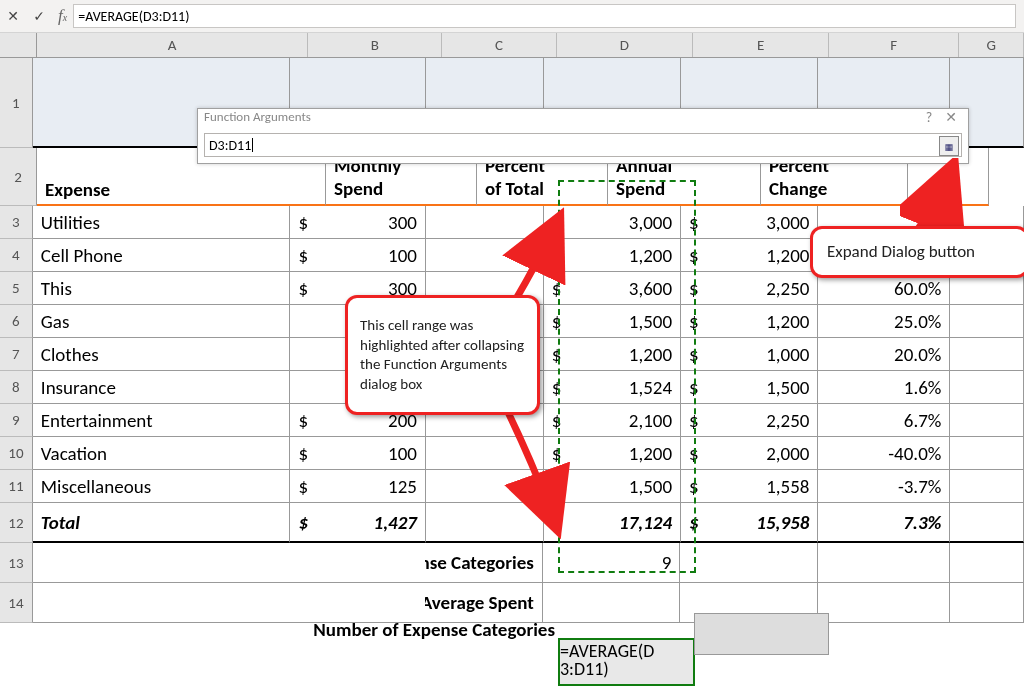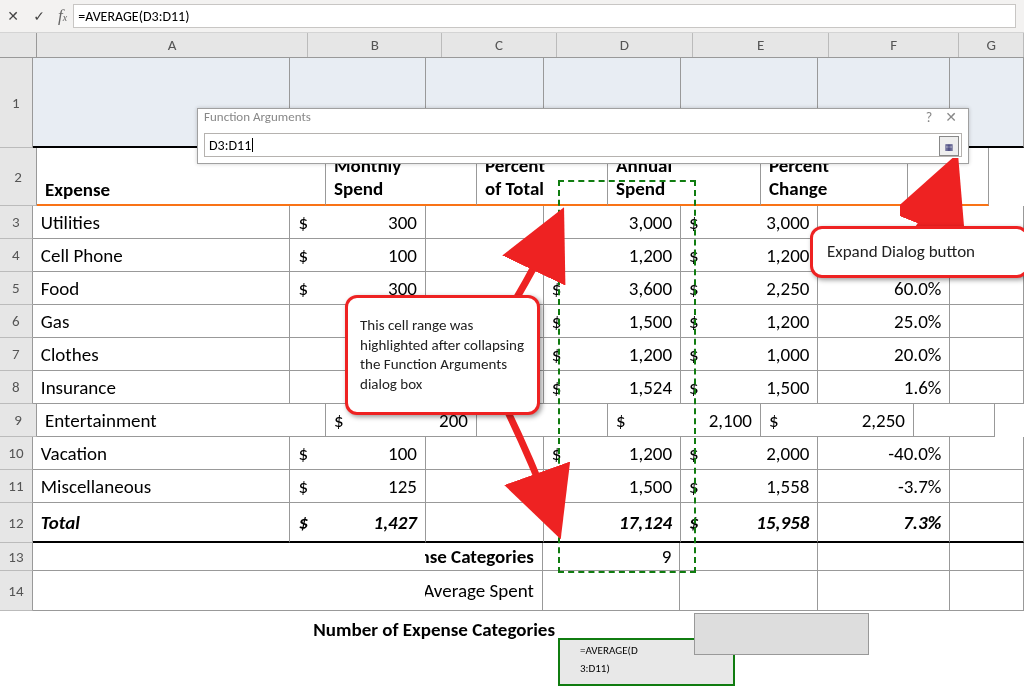--- a/index.html
+++ b/index.html
@@ -37,21 +37,21 @@
   .dlg-title .sp{flex:1}
   .dlg-title .ic{width:22px;text-align:center;color:#888;font-size:14px}
   .dlg-body{padding:0 6px 6px}
   .dlg-input{border:1px solid #b5b2af;height:22px;padding:0 4px;font-size:14px;display:flex;align-items:center;position:relative}
   .expand-btn{position:absolute;right:2px;top:2px;width:18px;height:18px;border:1px solid #888;background:#eee;display:flex;align-items:center;justify-content:center;font-size:9px;color:#226}
   
   .marq{position:absolute;border:2px dashed #107c10;pointer-events:none;z-index:4}
   
   .callout{position:absolute;background:#fff;border:3px solid #e22;border-radius:12px;padding:18px 12px;font-size:15px;line-height:1.3;color:#222;z-index:20;box-shadow:2px 2px 5px rgba(0,0,0,.4)}
   svg.arrow{position:absolute;z-index:19;pointer-events:none}
-  .active-cell{position:absolute;border:2px solid #107c10;background:rgba(230,230,230,.9);z-index:3;font-size:11px;padding:2px 20px;overflow:hidden;pointer-events:none}
+  .active-cell{position:absolute;border:2px solid #107c10;background:rgba(230,230,230,.9);z-index:3;font-size:18px;padding:2px 0;overflow:hidden;pointer-events:none}
 </style>
 </head>
 <body>
 
 <div class="app">
 
   <div class="formula-bar">
     <div class="fb-btn act">✕</div>
     <div class="fb-btn act">✓</div>
     <div class="fx">f<span style="font-size:10px">x</span></div>
@@ -138,21 +138,21 @@
             <div class="money">
               <span>$</span>
               <span>1,200</span>
             </div>
           </div>
           <div class="cell colF right"></div>
           <div class="cell colG"></div>
         </div>
         <div class="row" style="height:33px">
           <div class="rh">5</div>
-          <div class="cell colA">Food</div>
+          <div class="cell colA">This</div>
           <div class="cell colB right">
             <div class="money">
               <span>$</span>
               <span>300</span>
             </div>
           </div>
           <div class="cell colC"></div>
           <div class="cell colD right">
             <div class="money">
               <span>$</span>
@@ -249,20 +249,21 @@
               <span>$</span>
               <span>2,100</span>
             </div>
           </div>
           <div class="cell colE right">
             <div class="money">
               <span>$</span>
               <span>2,250</span>
             </div>
           </div>
+          <div class="cell colF right">6.7%</div>
           <div class="cell colG"></div>
         </div>
         <div class="row" style="height:33px">
           <div class="rh">10</div>
           <div class="cell colA">Vacation</div>
           <div class="cell colB right">
             <div class="money">
               <span>$</span>
               <span>100</span>
             </div>
@@ -326,35 +327,35 @@
           </div>
           <div class="cell colE right">
             <div class="money" style="font-weight:bold;font-style:italic">
               <span>$</span>
               <span>15,958</span>
             </div>
           </div>
           <div class="cell colF right">7.3%</div>
           <div class="cell colG"></div>
         </div>
-        <div class="row" style="height:28px">
+        <div class="row" style="height:40px">
           <div class="rh">13</div>
           <div class="cell colA" style="border-right:none;justify-content:flex-end;font-weight:bold"></div>
           <div class="cell colB" style="border-right:none;border-left:none;font-weight:bold;justify-content:flex-end"></div>
           <div class="cell colC right" style="font-weight:bold;border-left:none">Number of Expense Categories</div>
           <div class="cell colD right">9</div>
           <div class="cell colE"></div>
           <div class="cell colF"></div>
           <div class="cell colG"></div>
         </div>
         <div class="row" style="height:40px">
           <div class="rh">14</div>
           <div class="cell colA" style="border-right:none"></div>
           <div class="cell colB" style="border-right:none;border-left:none"></div>
-          <div class="cell colC right" style="font-weight:normal;border-left:none">Average Spent</div>
+          <div class="cell colC right" style="font-weight:bold;border-left:none">Average Spent</div>
           <div class="cell colD"></div>
           <div class="cell colE"></div>
           <div class="cell colF"></div>
           <div class="cell colG"></div>
         </div>
       </div>
 
     <div class="marq" style="left:558px;top:147px;width:134px;height:389px"></div>
 
     <div class="active-cell" style="left:558px;top:605px;width:133px;height:40px;line-height:18px">

